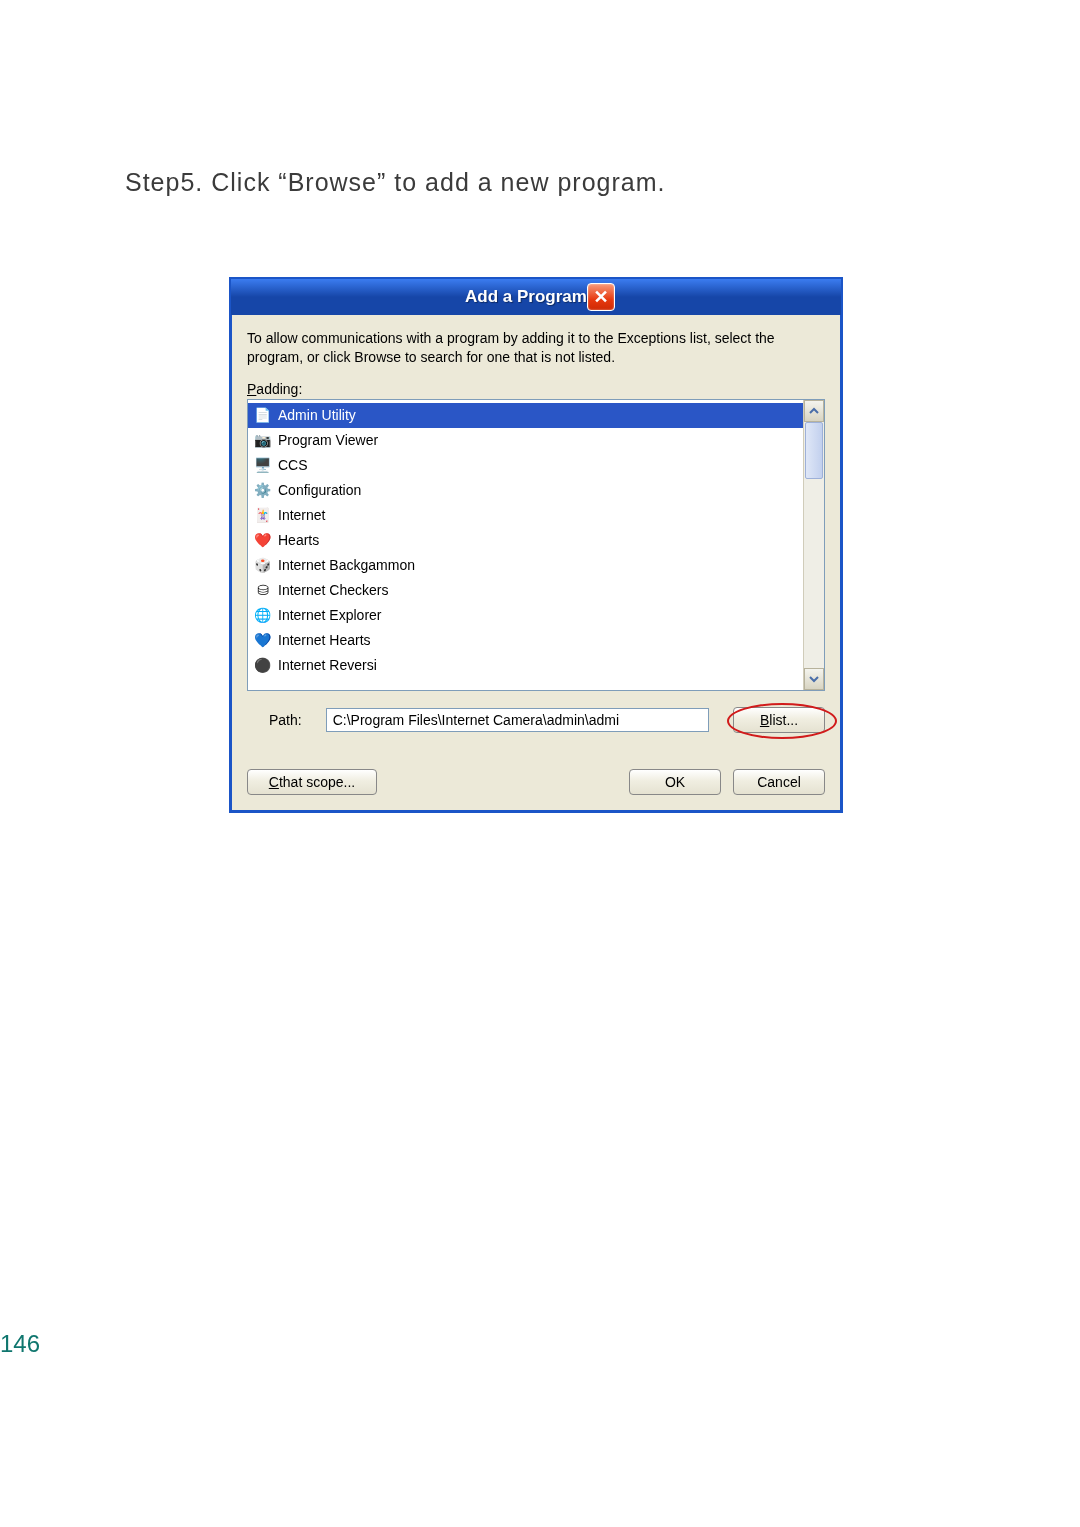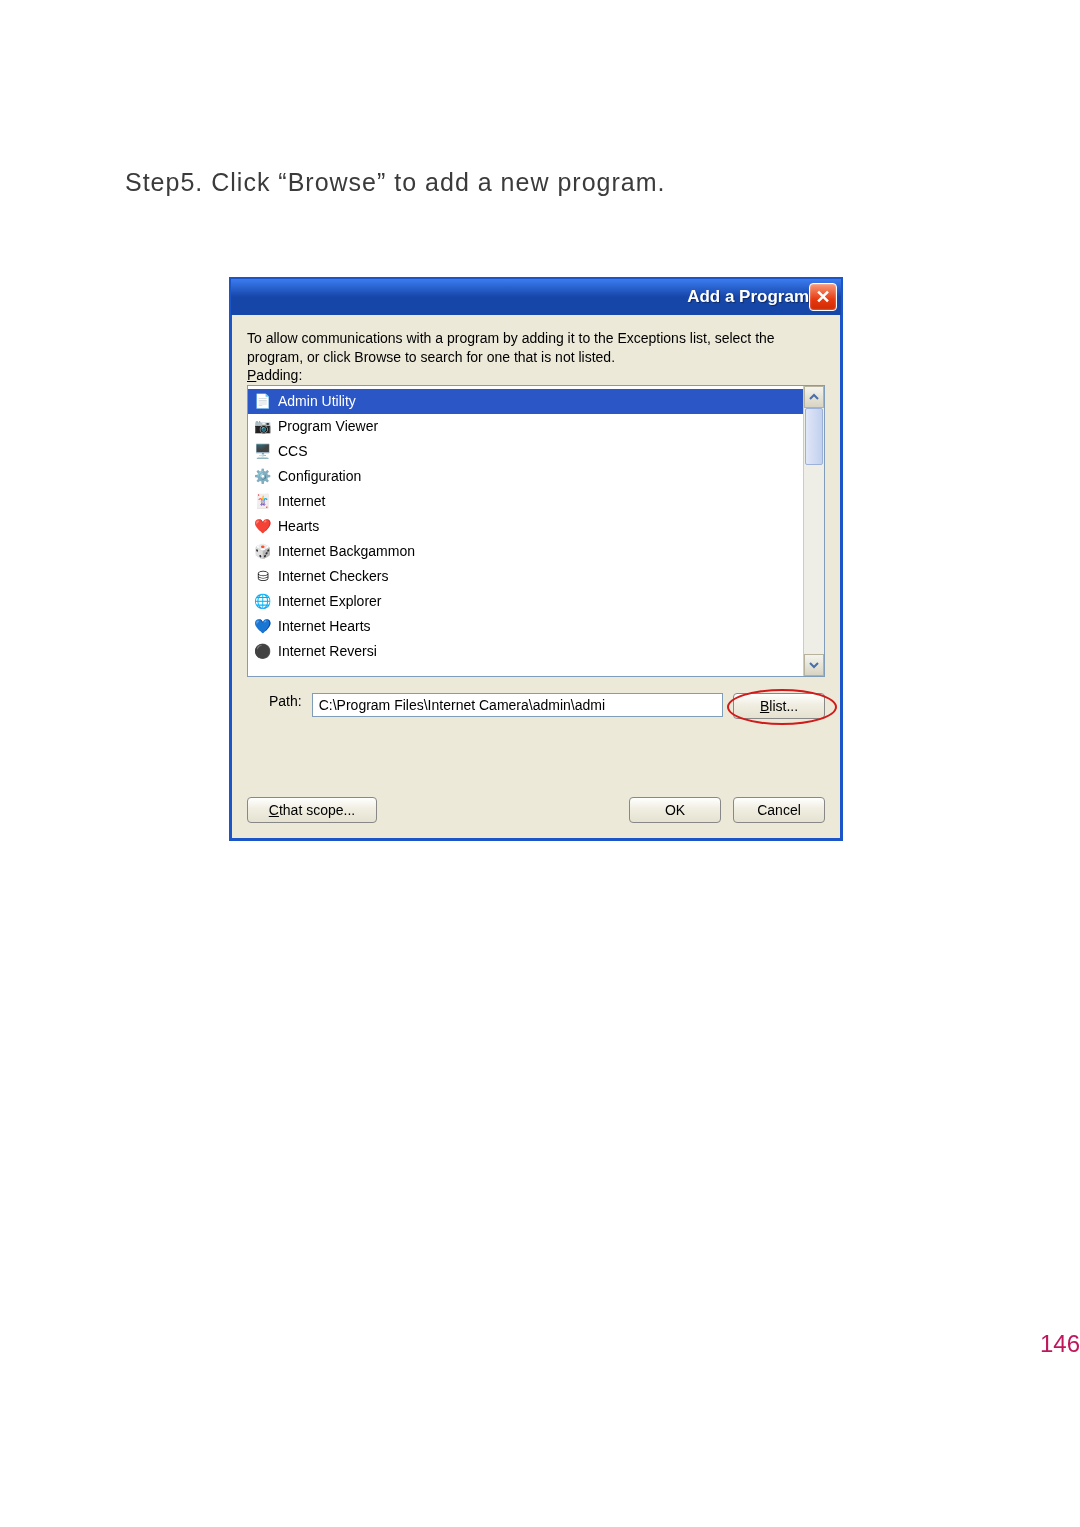--- a/index.html
+++ b/index.html
@@ -22,37 +22,37 @@
     top: 168px;
     font-size: 25px;
     color: #3b3b3b;
     letter-spacing: 1px;
   }
   .page-number {
     position: absolute;
     left: 0;
     right: 0;
     top: 1330px;
-    text-align: right;
+    text-align: left;
     font-size: 24px;
-    color: #be185d;
+    color: #0f766e;
   }
   .dialog {
     position: absolute;
     left: 229px;
     top: 277px;
     width: 610px;
     background: #ece9d8;
     border: 2px solid #1b55c7;
     box-shadow: 0 0 0 1px #1b55c7 inset;
   }
   .titlebar {
     display: flex;
     align-items: center;
-    justify-content: flex-end;
+    justify-content: center;
     background: linear-gradient(to bottom, #3b7cf0 0%, #1646a8 50%, #1646a8 100%);
     height: 36px;
     padding: 0 4px 0 12px;
     color: #fff;
   }
   .titlebar-title {
     font-family: "Trebuchet MS", Tahoma, sans-serif;
     font-weight: bold;
     font-size: 17px;
     text-shadow: 1px 1px 1px rgba(0,0,0,0.4);
@@ -74,20 +74,21 @@
     box-shadow: inset 0 0 2px rgba(255,255,255,0.6);
   }
   .dialog-body {
     padding: 14px 16px 16px 16px;
     font-family: Tahoma, sans-serif;
     font-size: 14px;
     color: #000;
   }
   .desc {
     line-height: 1.35;
+    margin-bottom: 14px;
   }
   .programs-label {
     margin-bottom: 2px;
   }
   .programs-label .ul { text-decoration: underline; }
   .listbox-wrap {
     display: flex;
     width: 100%;
     height: 292px;
     border: 1px solid #7f9db9;
@@ -150,22 +151,23 @@
     position: absolute;
     left: 1px; right: 1px;
     top: 0;
     height: 55px;
     background: linear-gradient(to right, #dfe7f7, #c2d0ee);
     border: 1px solid #9db0d8;
     border-radius: 2px;
   }
   .path-row {
     display: flex;
-    gap: 10px;
-    margin-bottom: 78px;
+    align-items: center;
+    gap: 24px;
+    margin-bottom: 36px;
     padding-left: 22px;
   }
   .path-label { white-space: nowrap; }
   .path-input {
     flex: 1;
     height: 24px;
     border: 1px solid #7f9db9;
     background: #fff;
     padding: 0 6px;
     font-family: Liberation Sans, sans-serif;

